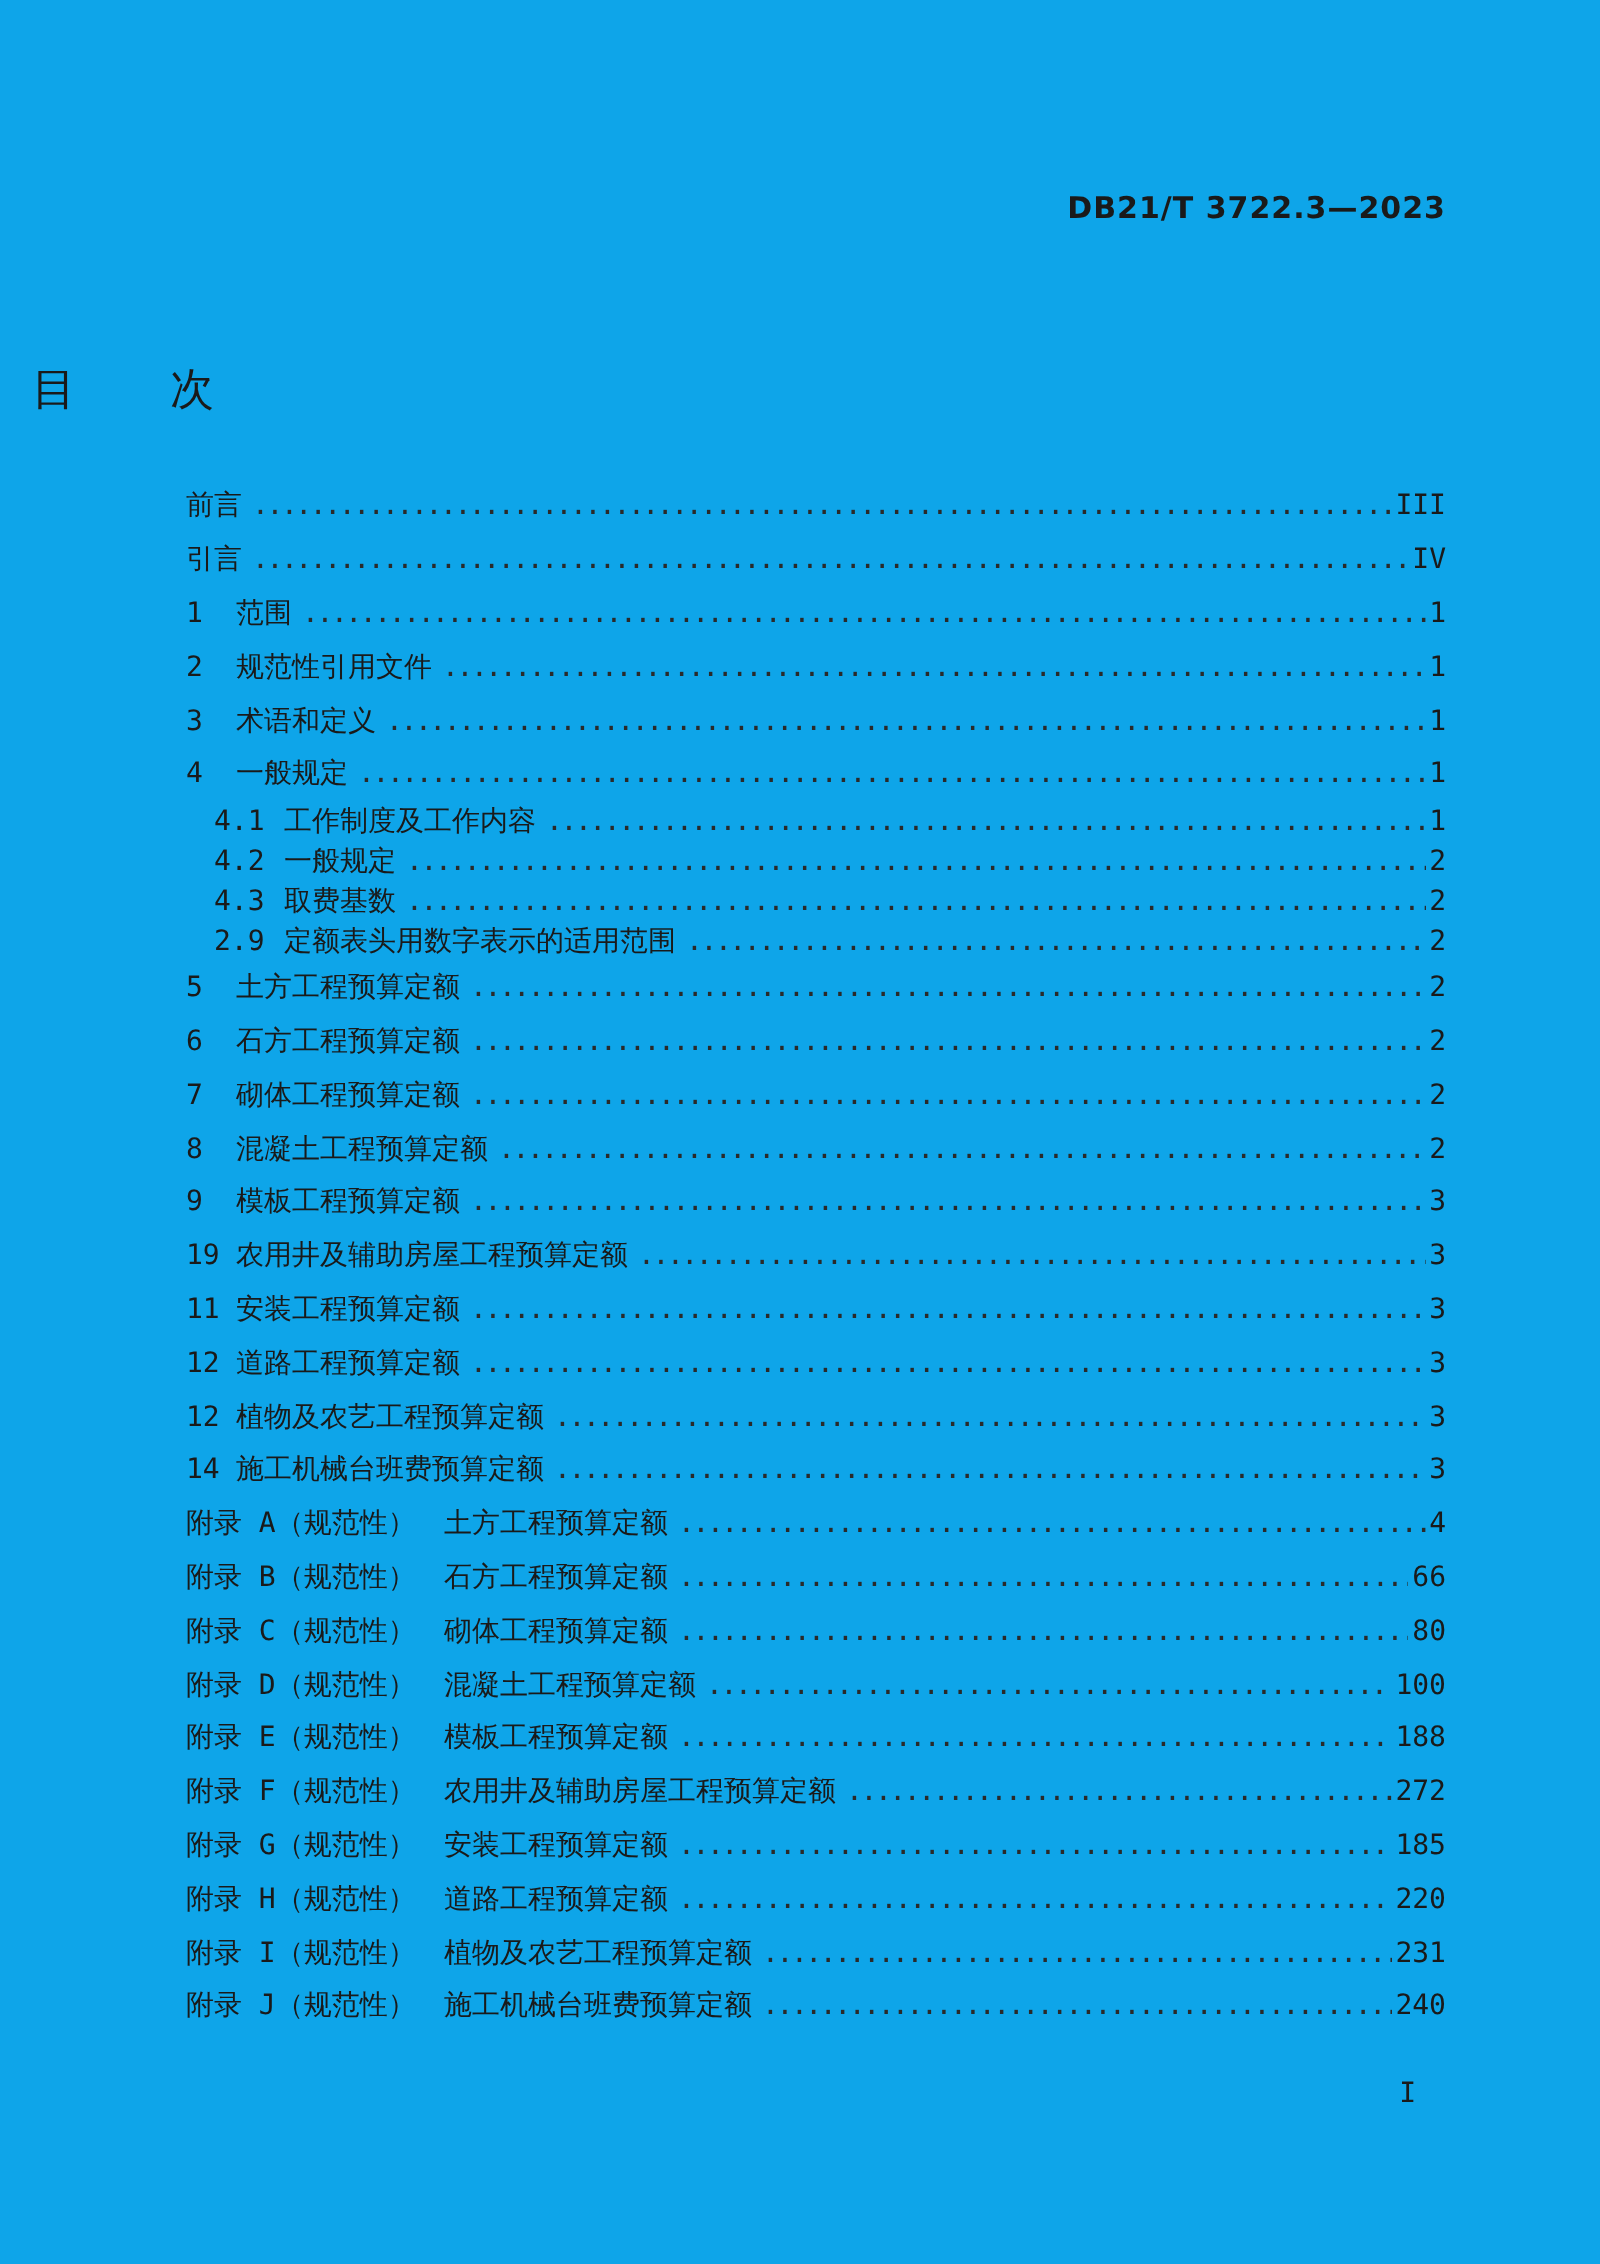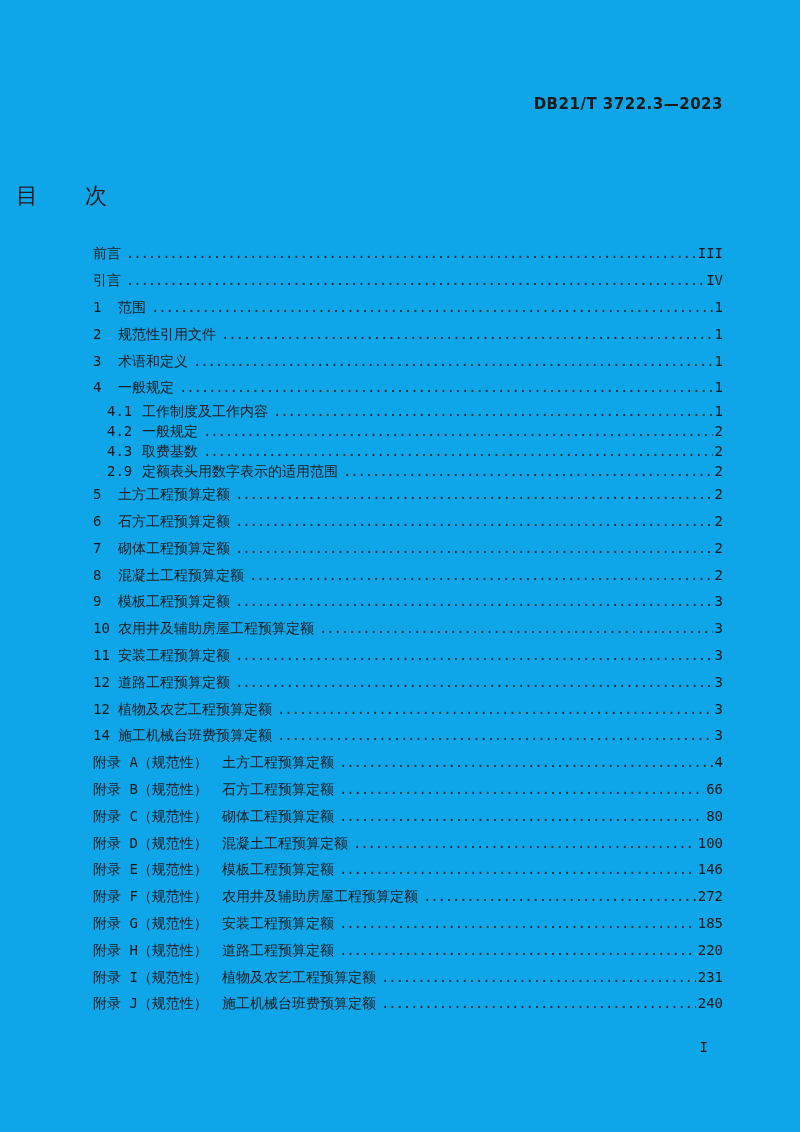--- a/index.html
+++ b/index.html
@@ -167,21 +167,21 @@
       <span class="toc-dots">..........................................................................................................................................................................</span>
       <span class="toc-page">2</span>
     </div>
       <div class="toc-row chapter">
       <span class="toc-num">9</span>
       <span class="toc-label">模板工程预算定额</span>
       <span class="toc-dots">..........................................................................................................................................................................</span>
       <span class="toc-page">3</span>
     </div>
       <div class="toc-row chapter">
-      <span class="toc-num">10</span>
+      <span class="toc-num">19</span>
       <span class="toc-label">农用井及辅助房屋工程预算定额</span>
       <span class="toc-dots">..........................................................................................................................................................................</span>
       <span class="toc-page">3</span>
     </div>
       <div class="toc-row chapter">
       <span class="toc-num">11</span>
       <span class="toc-label">安装工程预算定额</span>
       <span class="toc-dots">..........................................................................................................................................................................</span>
       <span class="toc-page">3</span>
     </div>
@@ -224,21 +224,21 @@
       <div class="toc-row appendix">
       <span class="toc-num">附录 D（规范性）</span>
       <span class="toc-label">混凝土工程预算定额</span>
       <span class="toc-dots">..........................................................................................................................................................................</span>
       <span class="toc-page">100</span>
     </div>
       <div class="toc-row appendix">
       <span class="toc-num">附录 E（规范性）</span>
       <span class="toc-label">模板工程预算定额</span>
       <span class="toc-dots">..........................................................................................................................................................................</span>
-      <span class="toc-page">146</span>
+      <span class="toc-page">188</span>
     </div>
       <div class="toc-row appendix">
       <span class="toc-num">附录 F（规范性）</span>
       <span class="toc-label">农用井及辅助房屋工程预算定额</span>
       <span class="toc-dots">..........................................................................................................................................................................</span>
       <span class="toc-page">272</span>
     </div>
       <div class="toc-row appendix">
       <span class="toc-num">附录 G（规范性）</span>
       <span class="toc-label">安装工程预算定额</span>

